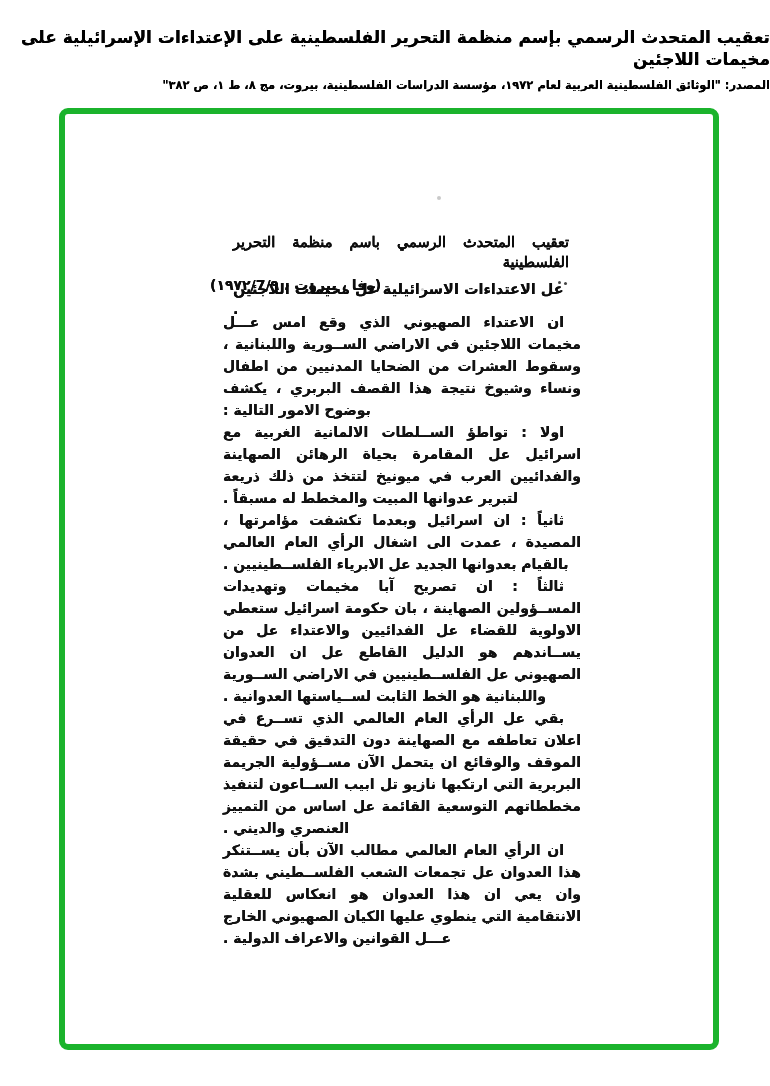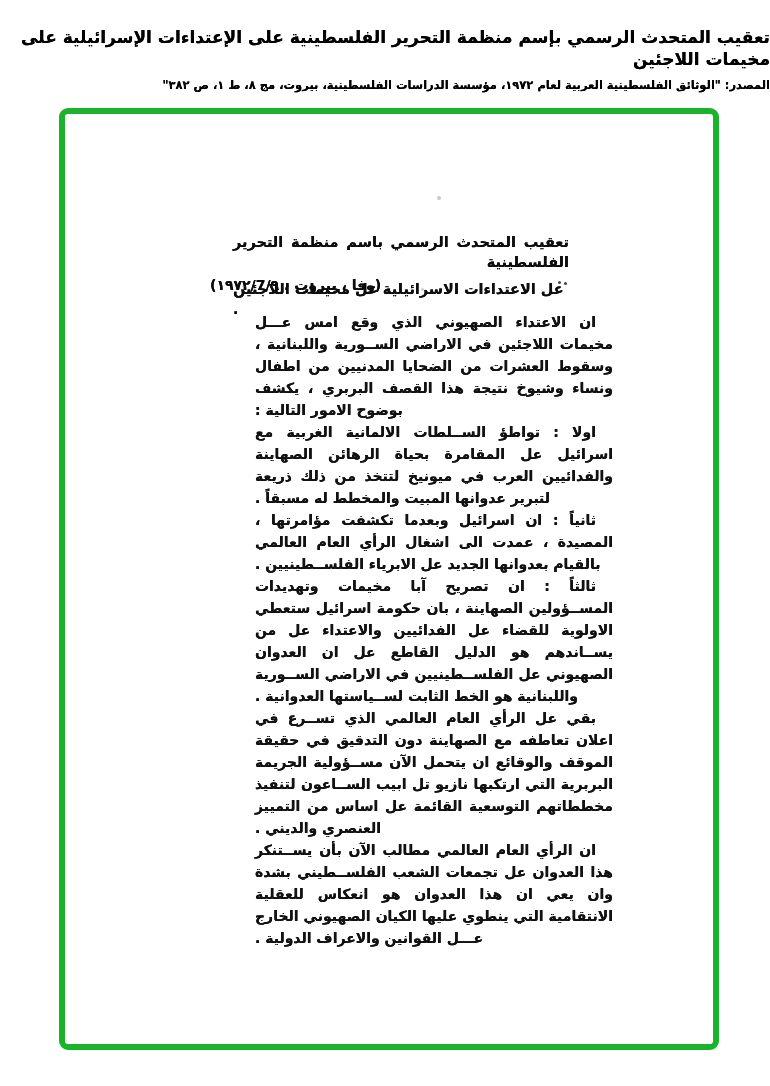--- a/index.html
+++ b/index.html
@@ -61,20 +61,21 @@
     direction: rtl;
   }
   .doc-title-line1 {
     font-size: 14.5px;
     font-weight: bold;
     line-height: 20px;
     text-align: justify;
     text-align-last: justify;
     white-space: nowrap;
     text-shadow: 0 0 0.5px #000;
+    font-family: Liberation Serif, serif;
   }
   .doc-title-line1 { white-space: normal; }
   .doc-title-line2 {
     margin-top: 7px;
     font-size: 14.5px;
     font-weight: bold;
     line-height: 20px;
     text-align: left;
     text-shadow: 0 0 0.5px #000;
   }
@@ -87,21 +88,20 @@
     font-weight: bold;
     white-space: nowrap;
     text-shadow: 0 0 0.5px #000;
   }
   .doc-body {
     position: absolute;
     left: 158px;
     top: 197px;
     width: 358px;
     direction: rtl;
-    margin-left: 32px;
   }
   .doc-body p {
     margin: 0;
     font-size: 14px;
     font-weight: bold;
     line-height: 22px;
     text-align: justify;
     text-align-last: left;
     text-indent: 17px;
     color: #121212;

